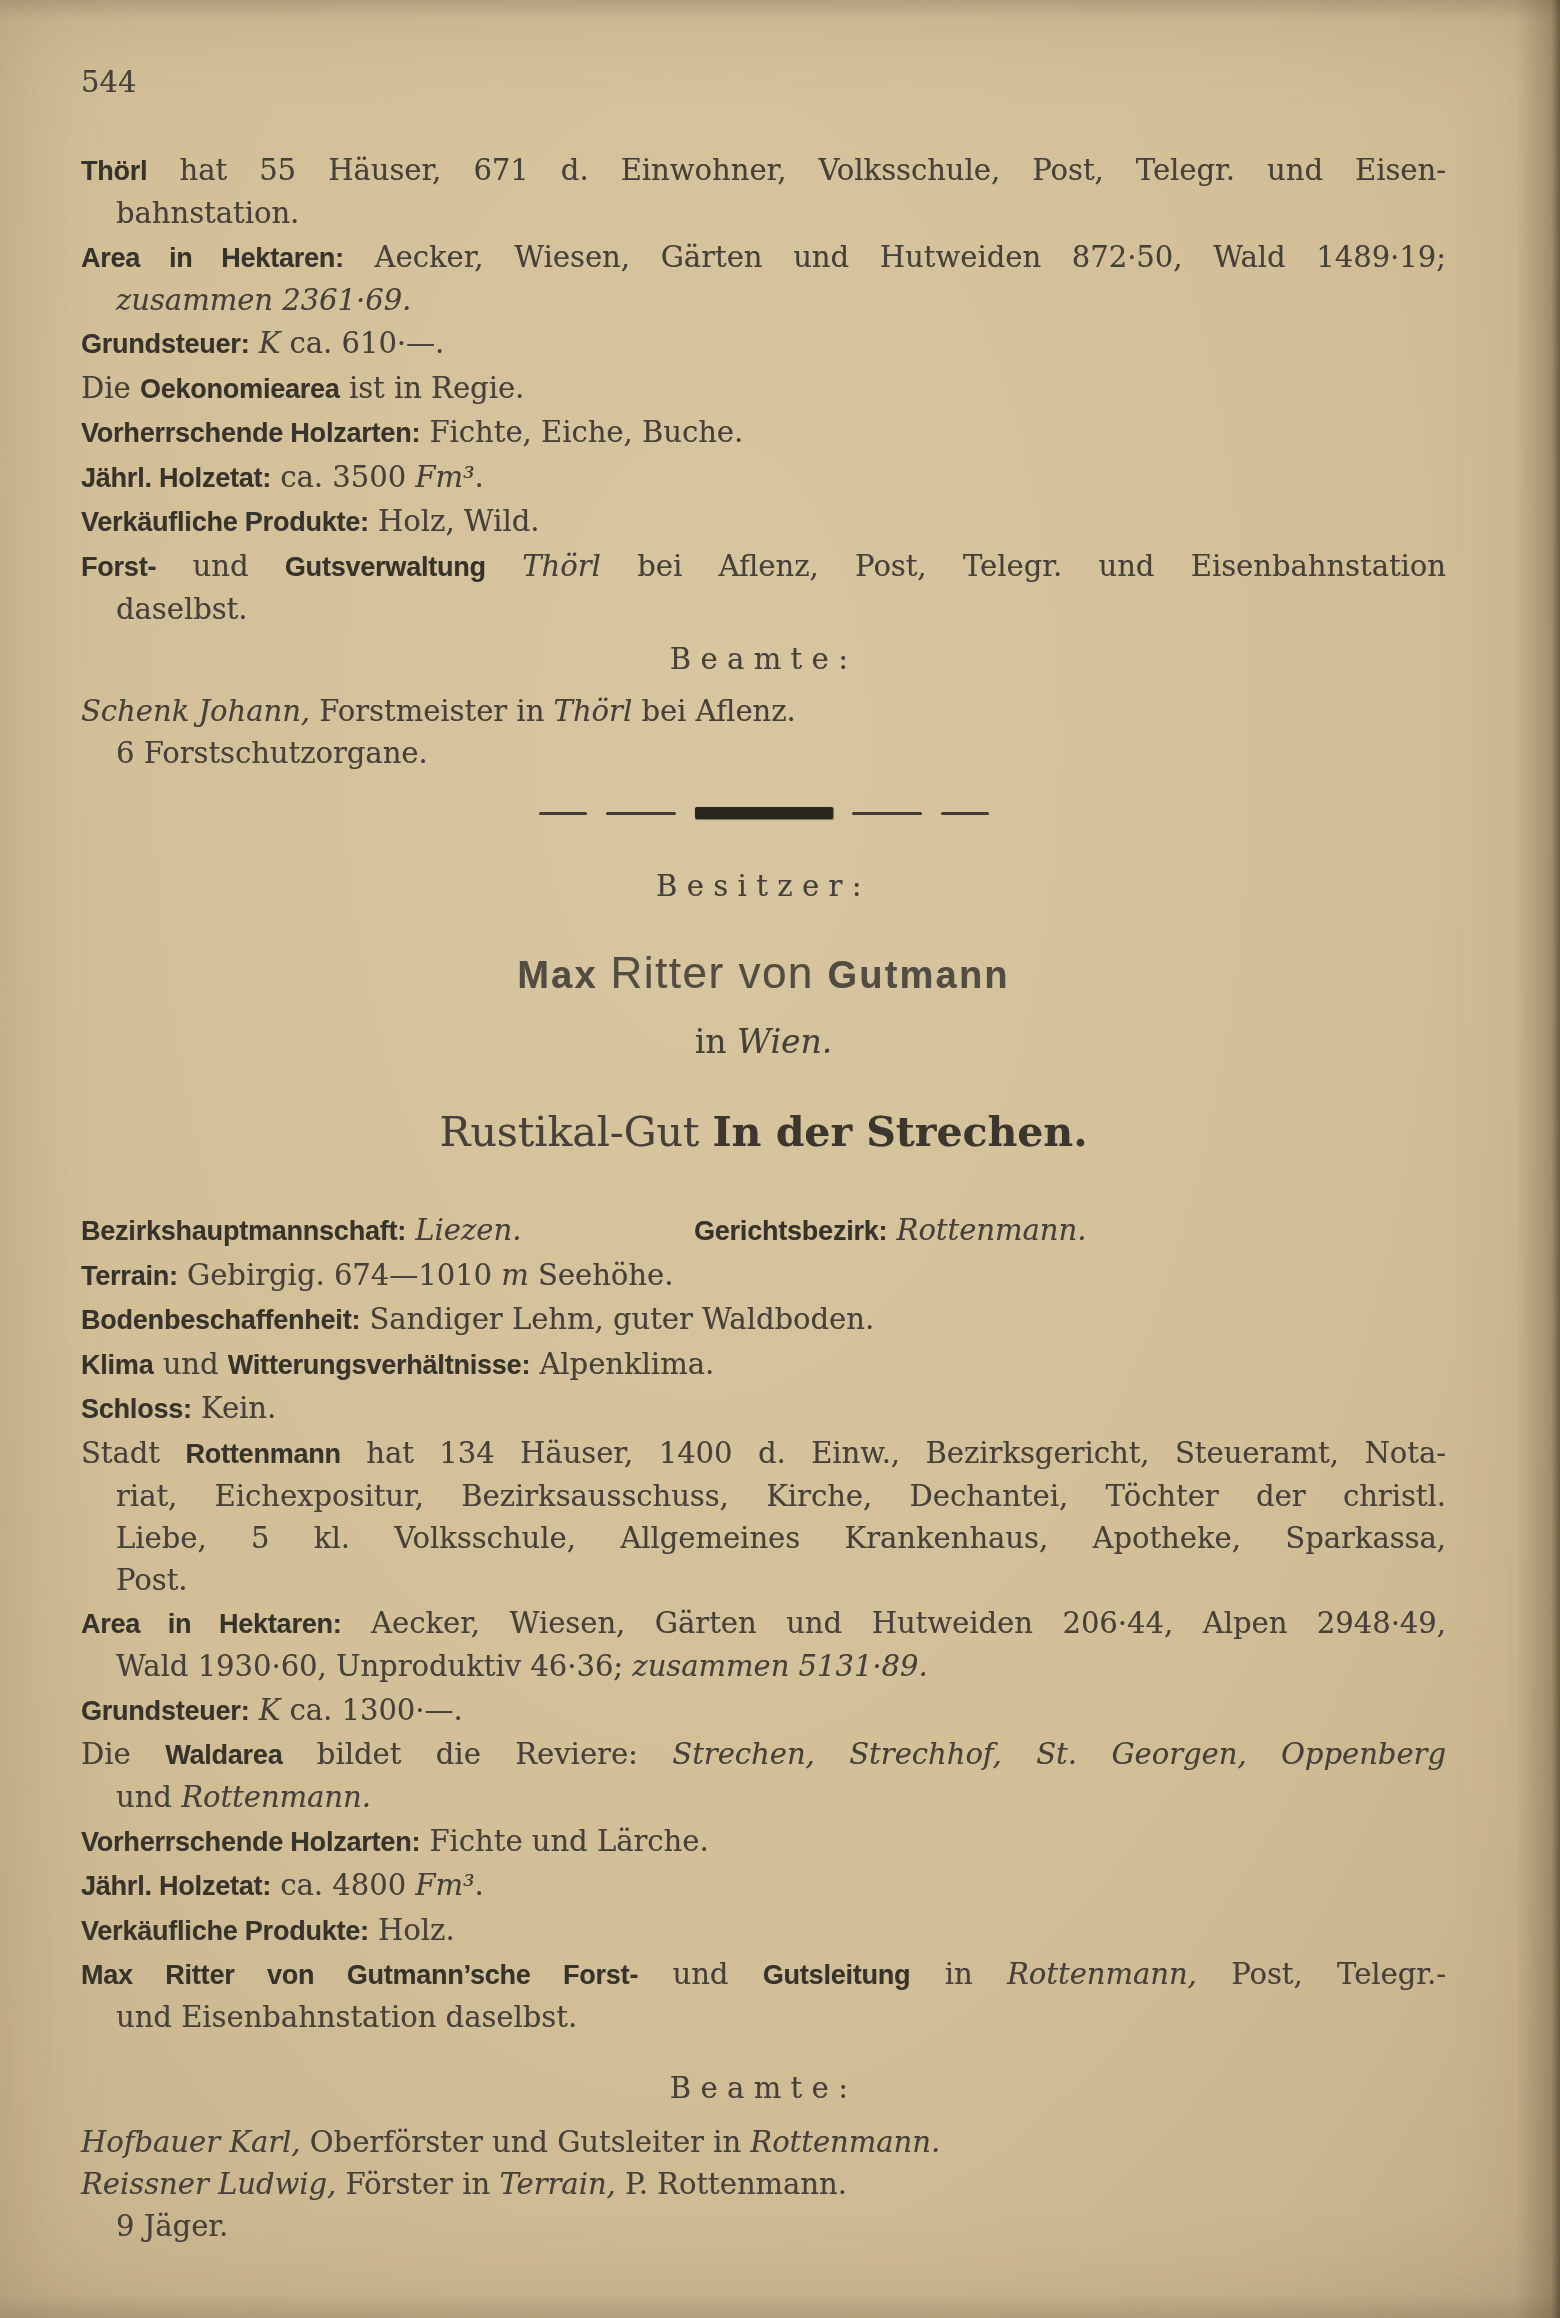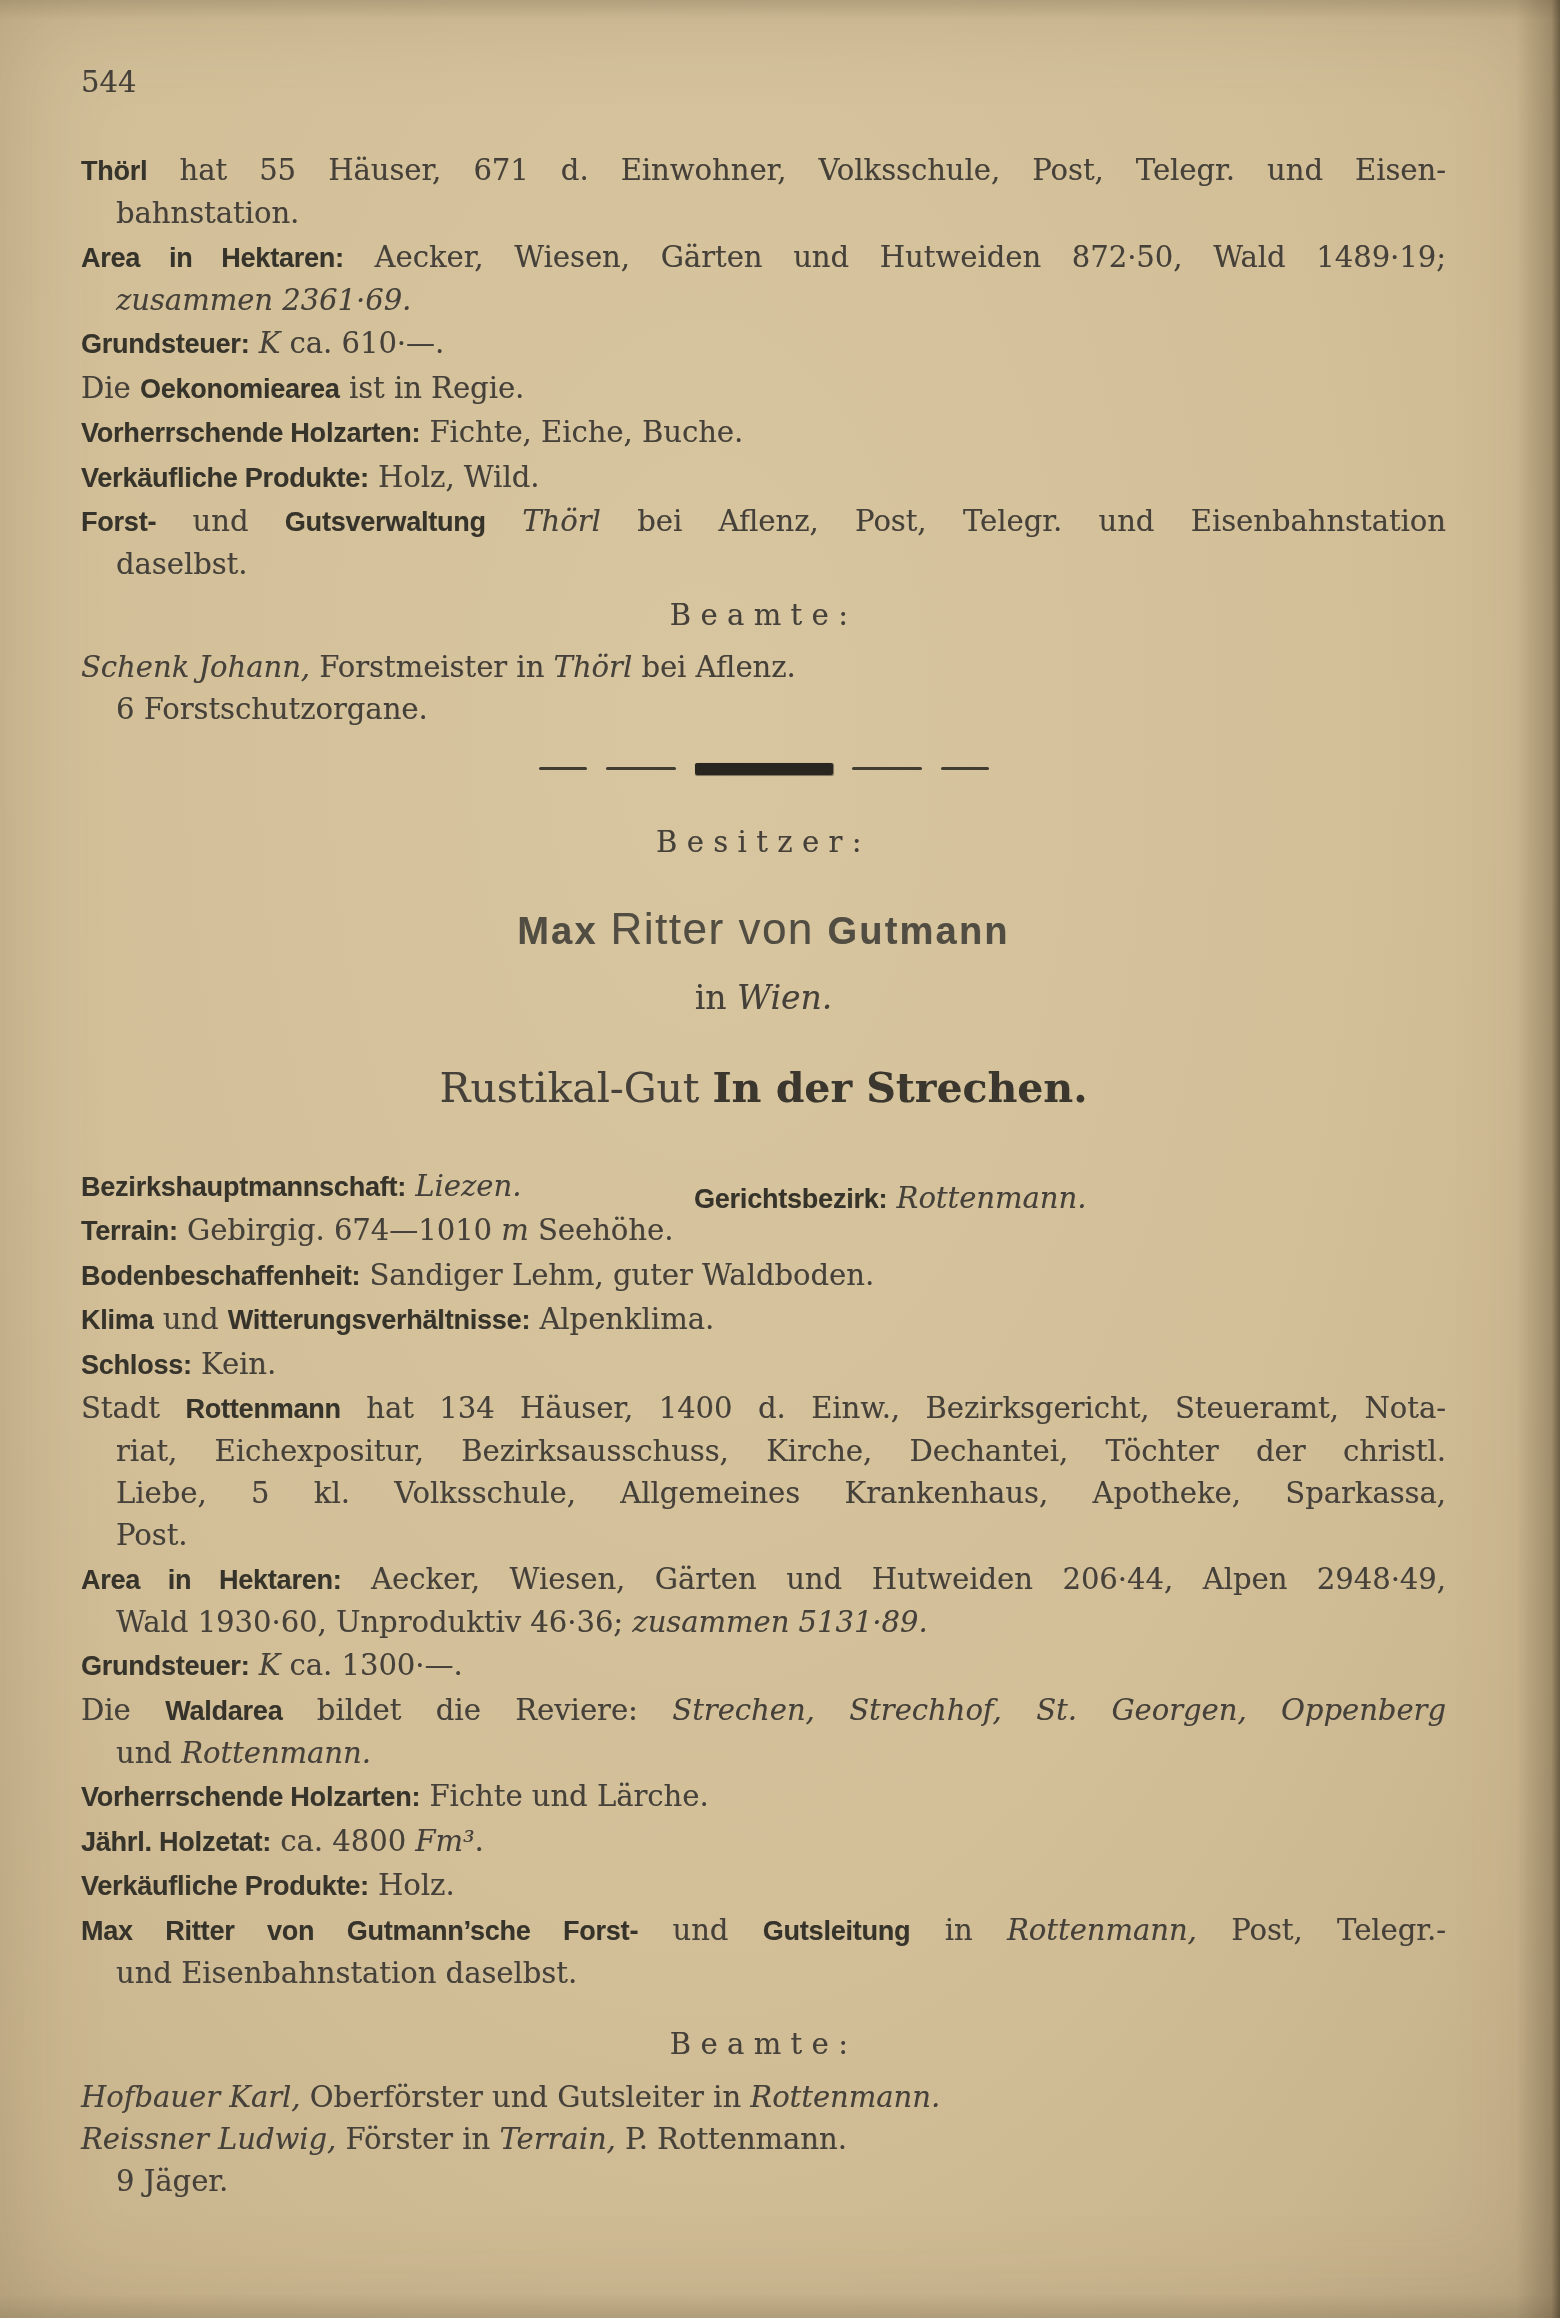--- a/index.html
+++ b/index.html
@@ -38,21 +38,21 @@
   .center .line{text-align-last:center;}
   .center-heading{letter-spacing:9.4px;margin:8.7px 0 10px;}
   .center-heading.b2{margin:29px 0 11.6px;}
   .entry-first{margin-top:46px;}
   .big-name{margin-top:27.6px;line-height:75px;}
   .center-sub{margin-top:5px;font-size:33px;}
   .estate-heading{margin:39px 0 0;line-height:61px;}
   .strechen{margin-top:42px;}
   
   .twocol{position:relative;}
-  .twocol .col-right{position:absolute;left:613px;top:0;right:16px;margin-top:12px;}
+  .twocol .col-right{position:absolute;left:613px;top:0;right:16px;}
   
   .divider{display:flex;align-items:center;justify-content:center;gap:19px;margin-top:33px;}
   .divider .dash{height:2.9px;background:#413d33;border-radius:1.5px;}
   .divider .dash.short{width:48px;}
   .divider .dash.med{width:70px;}
   .divider .bar{width:138px;height:12.3px;background:#28261f;border-radius:2.2px;box-shadow:0.4px 0.7px 0.7px rgba(40,35,25,0.5);}
 </style>
 </head>
 <body>
 
@@ -71,20 +71,23 @@
           <div class="line end indent"><span class="s-i">zusammen 2361·69.</span></div>
         </div>
       <div class="para">
           <div class="line end"><span class="s-b">Grundsteuer:</span><span class="s-r"> </span><span class="s-i">K</span><span class="s-r"> ca. 610·—.</span></div>
         </div>
       <div class="para">
           <div class="line end"><span class="s-r">Die </span><span class="s-b">Oekonomiearea</span><span class="s-r"> ist in Regie.</span></div>
         </div>
       <div class="para">
           <div class="line end"><span class="s-b">Vorherrschende Holzarten:</span><span class="s-r"> Fichte, Eiche, Buche.</span></div>
+        </div>
+      <div class="para">
+          <div class="line end"><span class="s-b">Jährl. Holzetat:</span><span class="s-r"> ca. 3500 </span><span class="s-i">Fm³</span><span class="s-r">.</span></div>
         </div>
       <div class="para">
           <div class="line end"><span class="s-b">Verkäufliche Produkte:</span><span class="s-r"> Holz, Wild.</span></div>
         </div>
       <div class="para">
           <div class="line"><span class="s-b">Forst-</span><span class="s-r"> und </span><span class="s-b">Gutsverwaltung</span><span class="s-r"> </span><span class="s-i">Thörl</span><span class="s-r"> bei Aflenz, Post, Telegr. und Eisenbahnstation</span></div>
           <div class="line end indent"><span class="s-r">daselbst.</span></div>
         </div>
       <div class="center center-heading b1">
           <div class="line end"><span class="s-r">Beamte:</span></div>

